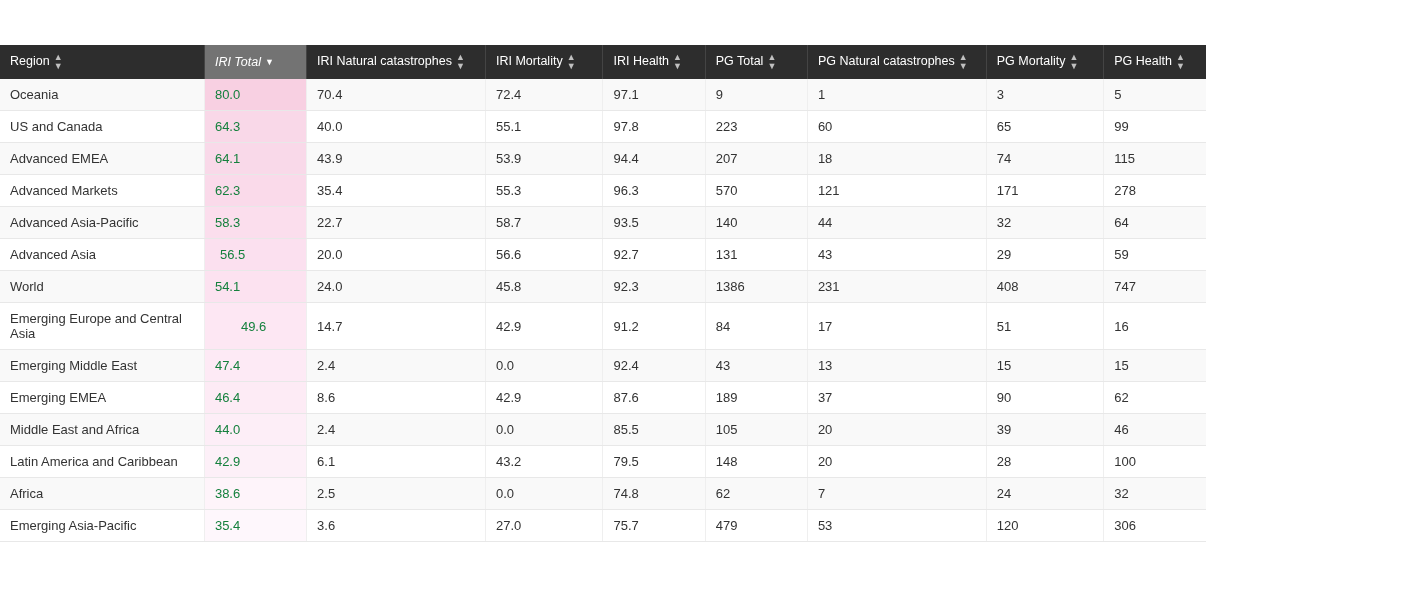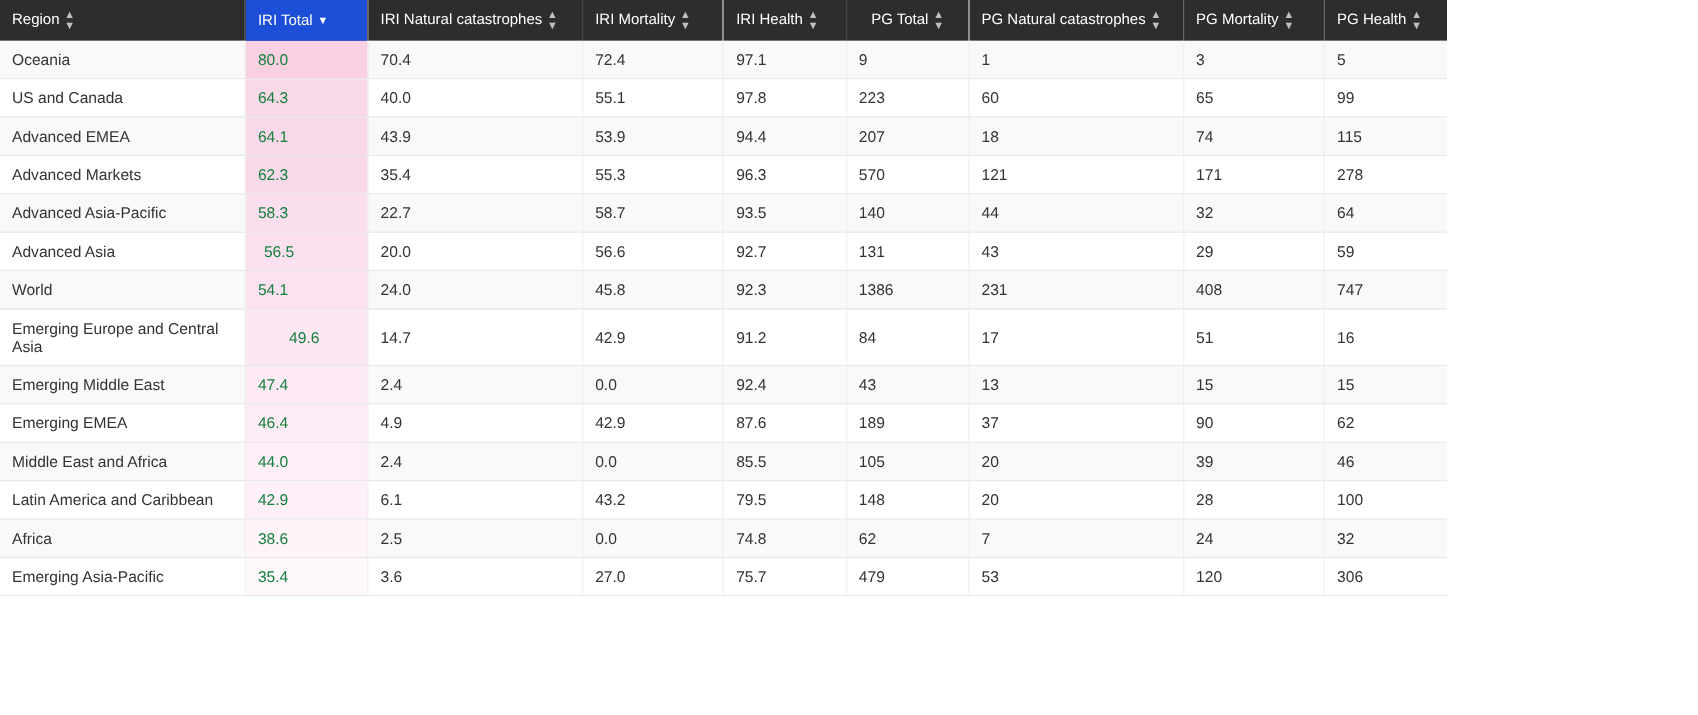--- a/index.html
+++ b/index.html
@@ -4,20 +4,21 @@
   <style>
     * { box-sizing: border-box; margin: 0; padding: 0; }
     body {
       font-family: -apple-system, BlinkMacSystemFont, 'Segoe UI', Arial, sans-serif;
       font-size: 13px;
       background: #fff;
     }
     .table-container {
       width: 1206px;
       overflow-x: auto;
+      margin-top: 45px;
     }
     table {
       width: 100%;
       border-collapse: collapse;
       table-layout: fixed;
     }
     thead tr {
       background: #2d2d2d;
       color: #fff;
     }
@@ -29,22 +30,23 @@
       white-space: nowrap;
       border-right: 1px solid #444;
       cursor: pointer;
       user-select: none;
       position: relative;
     }
     thead th:last-child {
       border-right: none;
     }
     thead th.sorted {
-      background: #1d4ed8;
+      background: #737373;
       color: #fff;
+      font-style: italic;
     }
     .sort-icon {
       display: inline-flex;
       flex-direction: column;
       align-items: center;
       margin-left: 4px;
       vertical-align: middle;
       font-size: 9px;
       line-height: 1;
       color: rgba(255,255,255,0.7);
@@ -74,21 +76,21 @@
       background-color: var(--iri-bg);
       color: #15803d;
       font-weight: 500;
     }
     
     .col-region { width: 200px; }
     .col-iri-total { width: 100px; }
     .col-iri-nat { width: 175px; }
     .col-iri-mort { width: 115px; }
     .col-iri-health { width: 100px; }
-    .col-pg-total { width: 100px; text-align: center; }
+    .col-pg-total { width: 100px; }
     .col-pg-nat { width: 175px; }
     .col-pg-mort { width: 115px; }
     .col-pg-health { width: 100px; }
   </style>
 </head>
 <body>
 
 <div class="table-container">
   <table>
     <thead>
@@ -226,21 +228,21 @@
           <td>0.0</td>
           <td>92.4</td>
           <td>43</td>
           <td>13</td>
           <td>15</td>
           <td>15</td>
         </tr>
         <tr>
           <td>Emerging EMEA</td>
           <td class="iri-total" style="--iri-bg: #fdebf5; background-color: rgb(253, 235, 245);">46.4</td>
-          <td>4.9</td>
+          <td>8.6</td>
           <td>42.9</td>
           <td>87.6</td>
           <td>189</td>
           <td>37</td>
           <td>90</td>
           <td>62</td>
         </tr>
         <tr>
           <td>Middle East and Africa</td>
           <td class="iri-total" style="--iri-bg: #fdeef7; background-color: rgb(253, 238, 247);">44.0</td>

